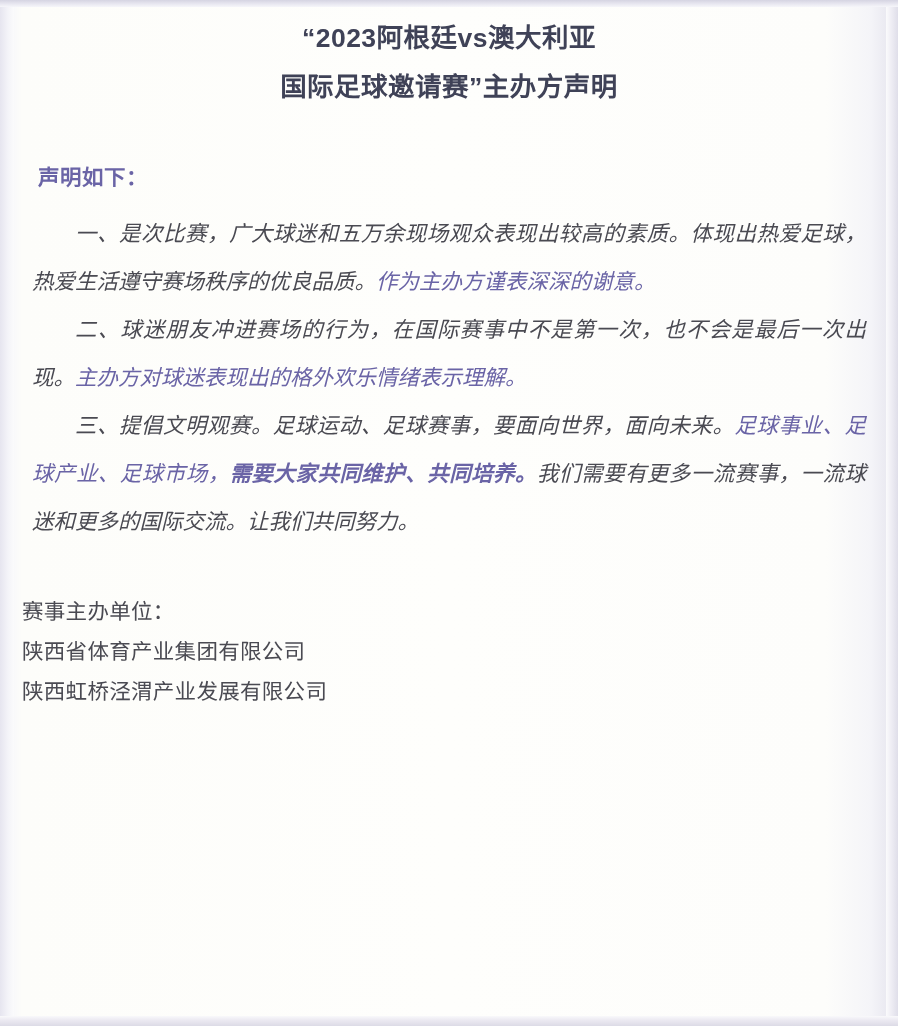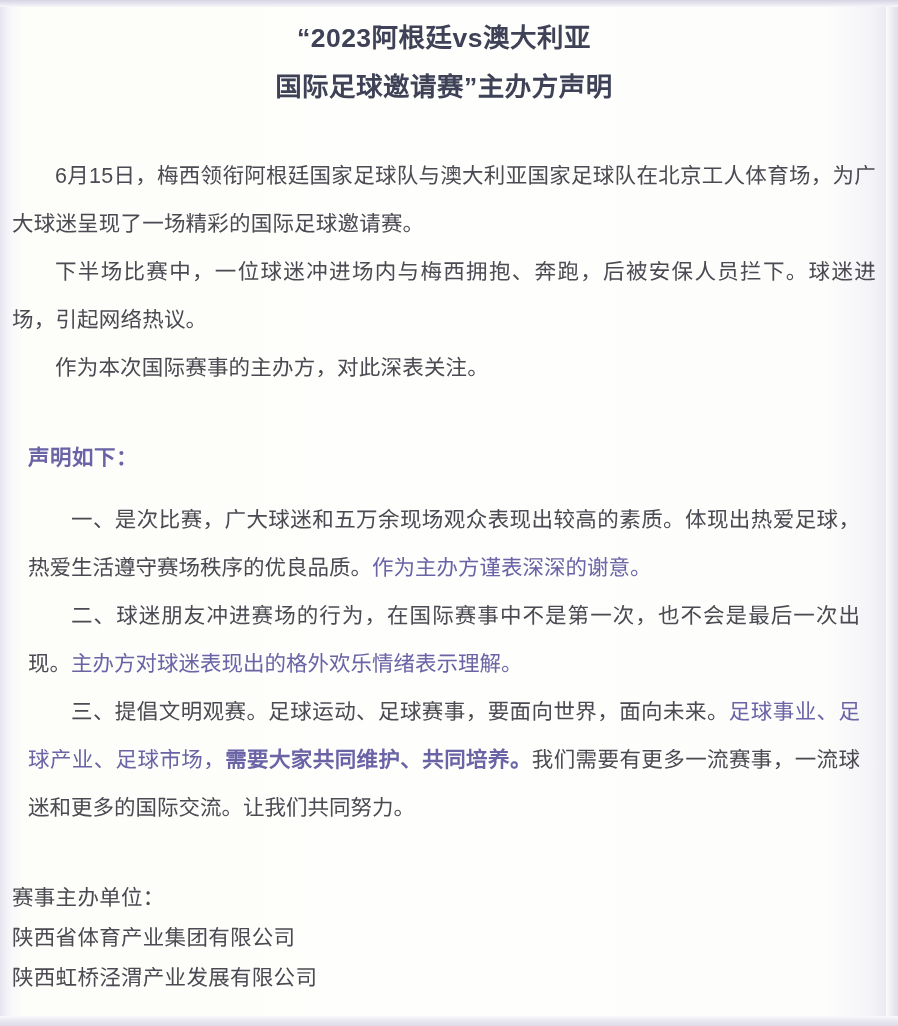--- a/index.html
+++ b/index.html
@@ -56,21 +56,21 @@
     width: 12px;
     background: linear-gradient(to left, #dfdee9 0%, #eeedf4 55%, #fbfbfc 100%);
   }
 
   .content {
     position: relative;
     z-index: 2;
     box-sizing: border-box;
     width: 898px;
     height: 896px;
-    padding: 14px 22px 0 12px;
+    padding: 14px 22px 0 22px;
   }
 
   
   .doc-title {
     margin: 0;
     padding: 0;
     text-align: center;
     color: #3f4257;
     font-size: 26.5px;
     font-weight: 700;
@@ -104,23 +104,24 @@
     margin-top: 44px;
     margin-bottom: 2px;
     color: #6a64a6;
     font-size: 21.5px;
     font-weight: 700;
     line-height: 44px;
     letter-spacing: 0.5px;
   }
 
   .clause-list {
-    margin: 16px;
+    margin: 10px;
     padding: 0;
     list-style: none;
+    font-style: italic;
   }
   .clause {
     margin: 0;
     padding: 0;
     text-indent: 2em;
     color: #4a4a52;
     font-size: 21.5px;
     line-height: 48px;
     text-align: justify;
     text-justify: inter-ideograph;
@@ -153,25 +154,20 @@
   <div class="edge-left"></div>
   <div class="edge-right"></div>
 
   <div class="content">
 
     <h1 class="doc-title">
       <span class="tline">“2023阿根廷vs澳大利亚</span>
       <span class="tline">国际足球邀请赛”主办方声明</span>
     </h1>
 
-    <div class="body-block">
-      <p class="para">6月15日，梅西领衔阿根廷国家足球队与澳大利亚国家足球队在北京工人体育场，为广大球迷呈现了一场精彩的国际足球邀请赛。</p>
-      <p class="para">下半场比赛中，一位球迷冲进场内与梅西拥抱、奔跑，后被安保人员拦下。球迷进场，引起网络热议。</p>
-      <p class="para">作为本次国际赛事的主办方，对此深表关注。</p>
-    </div>
 
     <p class="statement-head">声明如下：</p>
 
     <div class="clause-list">
 
       <p class="clause"><span>一、是次比赛，广大球迷和五万余现场观众表现出较高的素质。体现出热爱足球，热爱生活遵守赛场秩序的优良品质。</span><span class="hl">作为主办方谨表深深的谢意。</span><span></span><span class="hl-strong"></span><span></span></p>
 
       <p class="clause"><span>二、球迷朋友冲进赛场的行为，在国际赛事中不是第一次，也不会是最后一次出现。</span><span class="hl">主办方对球迷表现出的格外欢乐情绪表示理解。</span><span></span><span class="hl-strong"></span><span></span></p>
 
       <p class="clause"><span>三、提倡文明观赛。足球运动、足球赛事，要面向世界，面向未来。</span><span class="hl">足球事业、足球产业、足球市场，</span><span></span><span class="hl-strong">需要大家共同维护、共同培养。</span><span>我们需要有更多一流赛事，一流球迷和更多的国际交流。让我们共同努力。</span></p>

